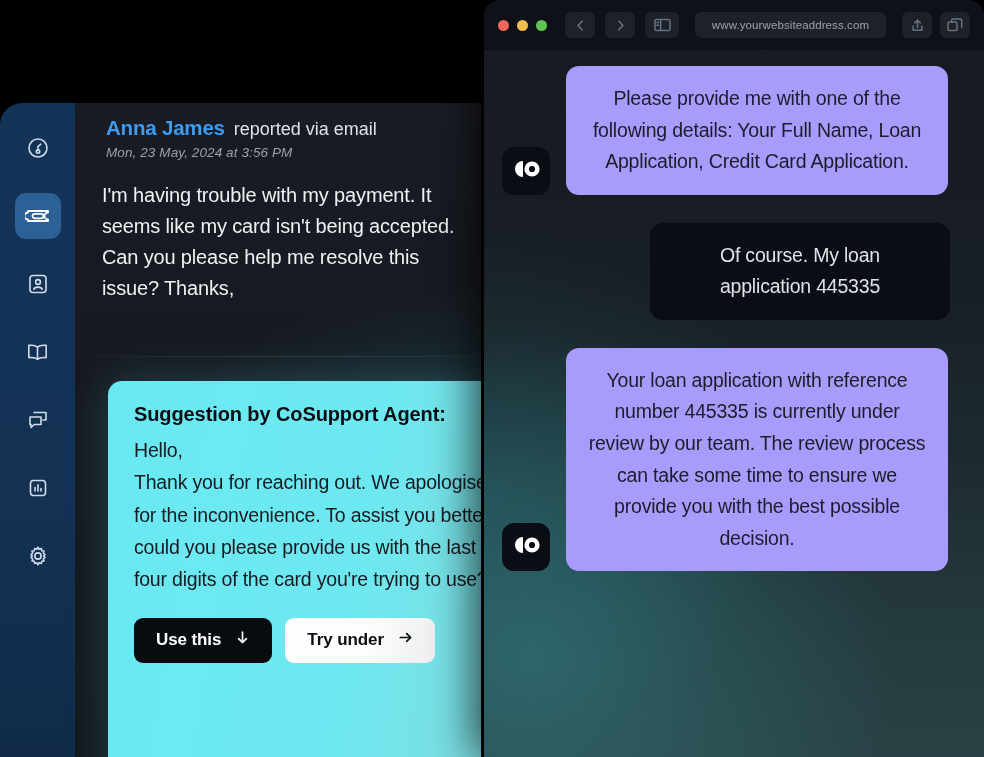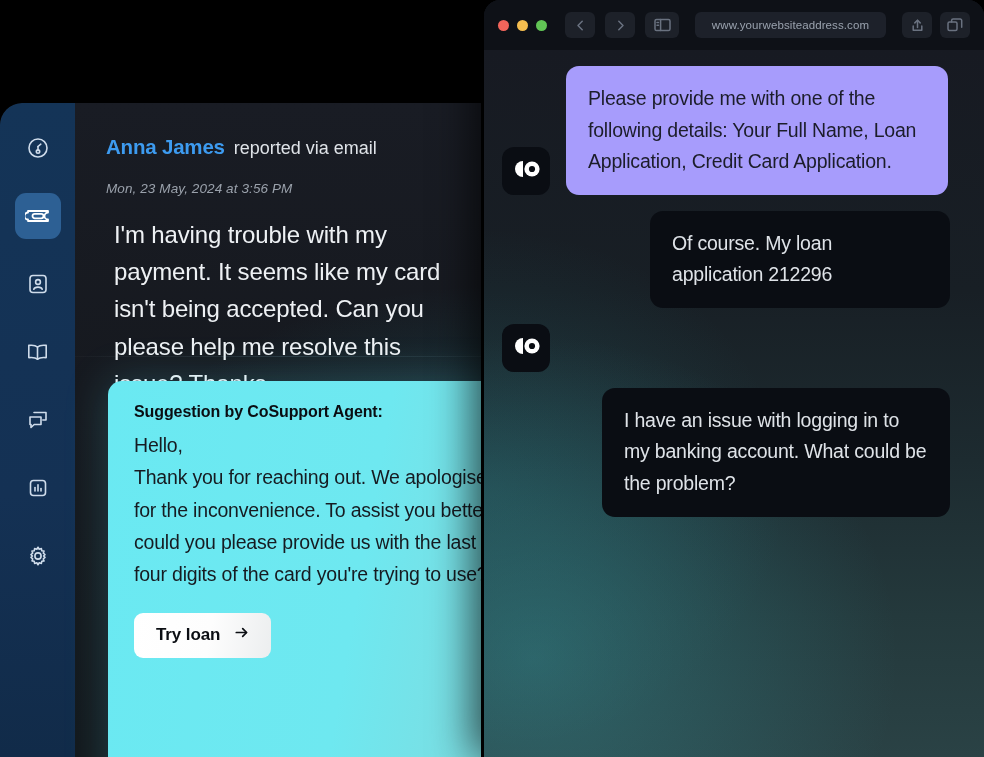--- a/index.html
+++ b/index.html
@@ -43,51 +43,51 @@
   .side-btn.active .ic { stroke: #ffffff; stroke-width: 1.8; }
 
   
   #content {
     position: absolute; left: 75px; top: 0;
     width: 406px; height: 654px;
     background:
       radial-gradient(620px 360px at 105% 62%, rgba(46,160,170,.30), rgba(0,0,0,0) 62%),
       linear-gradient(180deg,#191c24 0%,#16191f 44%,#13181c 100%);
   }
-  #msg-head { padding: 32px 0 0 31px; }
+  #msg-head { padding: 13px 0 0 31px; }
   .head-line1 { display: flex; align-items: baseline; gap: 9px; }
   #sender {
     color: #3d9bf0; font-size: 20.5px; font-weight: 700;
     letter-spacing: -0.2px;
   }
   #via { color: #dfe3e8; font-size: 18px; }
   #timestamp {
     color: #9aa1ab; font-size: 13.5px; font-style: italic;
-    margin-top: 22px; letter-spacing: .1px;
+    margin-top: 5px; letter-spacing: .1px;
   }
   #msg-body {
-    color: #eef1f4; font-size: 24px; line-height: 1.55;
-    padding: 20px 22px 0 39px; letter-spacing: -0.15px;
+    color: #eef1f4; font-size: 20px; line-height: 1.55;
+    padding: 20px 22px 0 27px; letter-spacing: -0.15px;
     font-weight: 400;
   }
   #divider {
     position: absolute; left: 0; right: 0; top: 253px; height: 1px;
     background: linear-gradient(90deg, rgba(255,255,255,.02), rgba(150,200,220,.16) 55%, rgba(150,200,220,.05));
   }
 
   
   #suggestion {
     position: absolute; left: 33px; top: 278px;
     width: 420px; height: 420px;
     background: linear-gradient(100deg,#6ae9f2 0%,#6ee8f0 58%,#79dfe4 82%,#86d6d9 100%);
     border-radius: 14px;
     padding: 22px 26px 0 26px;
     box-shadow: 0 0 44px rgba(90,220,235,.22);
   }
-  #sugg-title { color: #0a0d12; font-size: 16px; font-weight: 700; letter-spacing: -.1px; }
+  #sugg-title { color: #0a0d12; font-size: 20px; font-weight: 700; letter-spacing: -.1px; }
   #sugg-body {
     color: #161b21; font-size: 19.5px; line-height: 1.66;
     margin-top: 8px; letter-spacing: -.2px;
   }
   #sugg-actions { display: flex; gap: 13px; margin-top: 22px; }
   .act-btn {
     border: 0; border-radius: 9px; cursor: pointer;
     height: 45px; padding: 0 22px;
     display: inline-flex; align-items: center; gap: 14px;
     font-family: "Liberation Sans", sans-serif;
@@ -128,21 +128,21 @@
   #tb-right { display: flex; gap: 8px; }
 
   #viewport {
     position: absolute; left: 0; top: 50px; width: 500px; height: 707px;
     background:
       radial-gradient(520px 460px at 10% 86%, rgba(58,172,180,.34), rgba(0,0,0,0) 70%),
       radial-gradient(420px 360px at 0% 62%, rgba(44,140,150,.22), rgba(0,0,0,0) 72%),
       linear-gradient(180deg,#171a22 0%,#181f25 34%,#1d2b30 58%,#24393c 80%,#2a4245 100%);
     padding: 16px 34px 0 18px;
   }
-  .row { display: flex; margin-bottom: 16px; }
+  .row { display: flex; margin-bottom: 28px; text-align: center; }
   .row.bot { align-items: flex-end; gap: 16px; }
   .row.user { justify-content: flex-end; }
   .avatar {
     width: 48px; height: 48px; border-radius: 12px; background: #0a0d13;
     display: flex; align-items: center; justify-content: center; flex: 0 0 48px;
   }
   .bubble { border-radius: 13px; padding: 17px 22px; }
   .bubble.bot {
     background: #a79cfc; color: #1c1d2a;
     font-size: 19.5px; line-height: 1.62; letter-spacing: -.2px; max-width: 382px;
@@ -250,22 +250,33 @@
 
       <div id="msg-body">I'm having trouble with my payment. It seems like my card isn't being accepted. Can you please help me resolve this issue? Thanks,</div>
 
       <div id="divider"></div>
 
       <div id="suggestion">
         <div id="sugg-title">Suggestion by CoSupport Agent:</div>
         <div id="sugg-body" style="white-space:pre-line;">Hello,
 Thank you for reaching out. We apologise for the inconvenience. To assist you better, could you please provide us with the last four digits of the card you're trying to use?</div>
         <div id="sugg-actions">
+          <button class="act-btn" id="btn-use">
+            <span>Use this</span>
+            <span>
+              <svg width="15" height="15" viewBox="0 0 15 15">
+                  <g stroke="#ffffff" stroke-width="1.7" fill="none" stroke-linecap="round" stroke-linejoin="round">
+                    <path d="M7.5 2.2 V12.2"></path>
+                    <path d="M3.6 8.6 7.5 12.5 11.4 8.6"></path>
+                  </g>
+                </svg>
+            </span>
+          </button>
           <button class="act-btn" id="btn-try">
-            <span>Try loan</span>
+            <span>Try under</span>
             <span>
               <svg width="15" height="15" viewBox="0 0 15 15">
                   <g stroke="#0b0e13" stroke-width="1.7" fill="none" stroke-linecap="round" stroke-linejoin="round">
                     <path d="M2.3 7.5 H12.3"></path>
                     <path d="M8.7 3.6 12.6 7.5 8.7 11.4"></path>
                   </g>
                 </svg>
             </span>
           </button>
         </div>
@@ -345,35 +356,33 @@
               <path d="M10 2 A8 8 0 0 0 10 18 Z" fill="#ffffff"></path>
               <circle cx="19" cy="10" r="7.6" fill="#ffffff"></circle>
               <circle cx="19" cy="10" r="3.1" fill="#0a0d13"></circle>
             </svg>
           </span>
         </div>
         <div class="bubble bot">Please provide me with one of the following details: Your Full Name, Loan Application, Credit Card Application.</div>
       </div>
 
       <div class="row user">
-        <div class="bubble user">Of course. My loan application 212296</div>
+        <div class="bubble user">Of course. My loan application 445335</div>
       </div>
 
       <div class="row bot">
         <div class="avatar">
           <span>
             <svg width="27" height="20" viewBox="0 0 27 20">
               <path d="M10 2 A8 8 0 0 0 10 18 Z" fill="#ffffff"></path>
               <circle cx="19" cy="10" r="7.6" fill="#ffffff"></circle>
               <circle cx="19" cy="10" r="3.1" fill="#0a0d13"></circle>
             </svg>
           </span>
         </div>
-      </div>
-
-      <div class="row user">
-        <div class="bubble user" style="max-width:348px">I have an issue with logging in to my banking account. What could be the problem?</div>
-      </div>
+        <div class="bubble bot">Your loan application with reference number 445335 is currently under review by our team. The review process can take some time to ensure we provide you with the best possible decision.</div>
+      </div>
+
 
     </div>
   </div>
 
 </div>
 
 </body></html>

